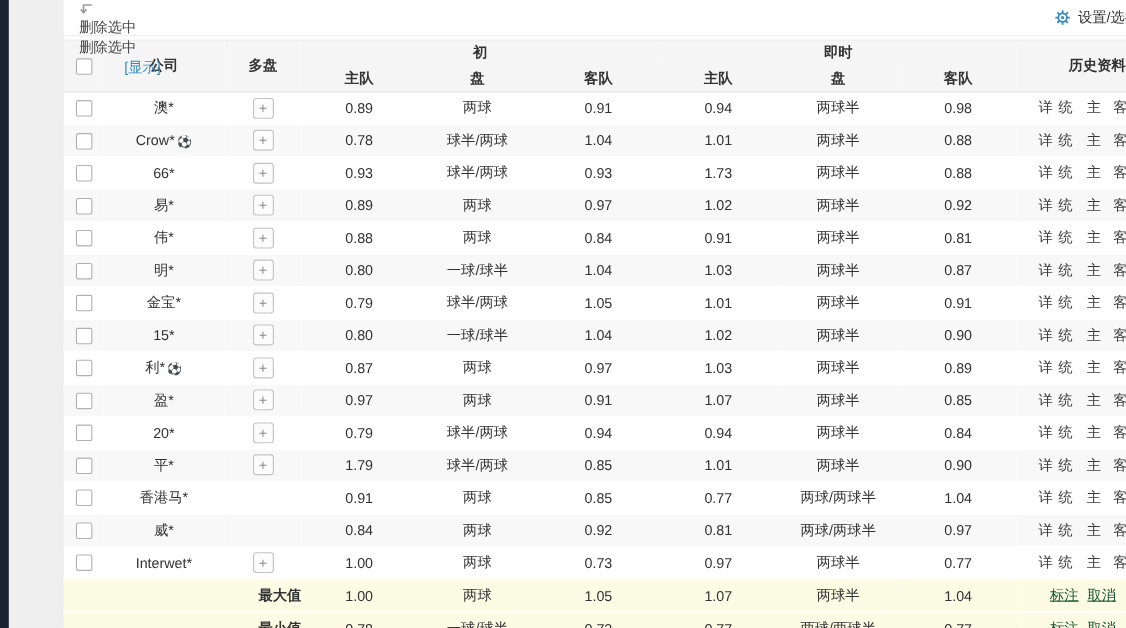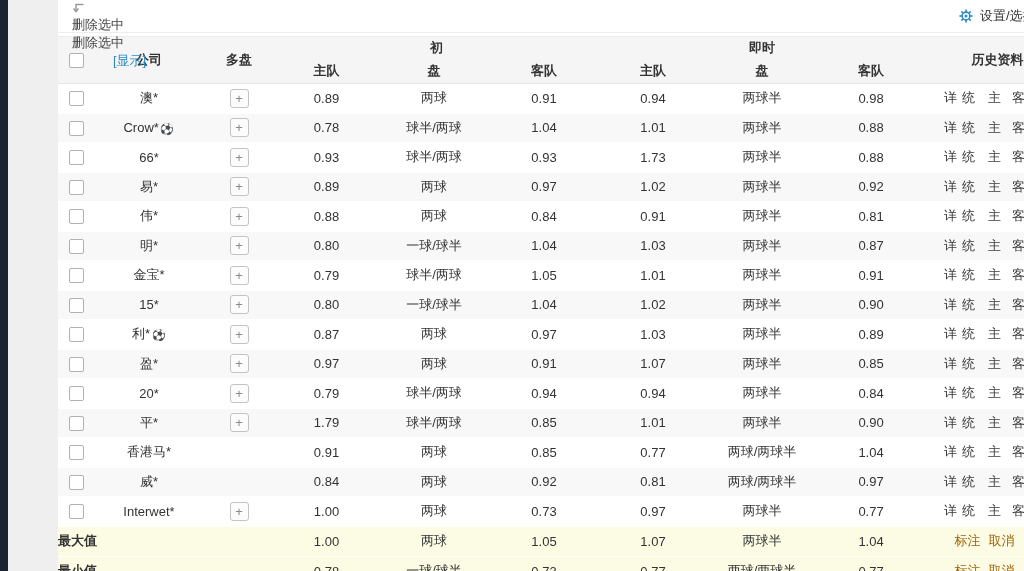--- a/index.html
+++ b/index.html
@@ -31,22 +31,22 @@
   .cb{display:inline-block;width:13px;height:13px;border:1px solid #b1b1b1;border-radius:2px;background:#fff;vertical-align:middle;cursor:pointer;}
   .col-company{text-align:center;white-space:nowrap;}
   .ball{font-size:11px;margin-left:2px;vertical-align:-1px;}
   .plus{display:inline-flex;align-items:center;justify-content:center;width:17px;height:17px;border:1px solid #c3c3c3;border-radius:3px;background:#fcfcfc;color:#8a8a8a;font-size:13px;line-height:1;cursor:pointer;user-select:none;}
   .col-history{text-align:center;white-space:nowrap;padding-right:26px;overflow:hidden;}
   .hlink{color:#3a3a3a;text-decoration:none;cursor:pointer;}
   .hlink.h0{margin-right:5px;}
   .hlink.h1{margin-right:13px;}
   .hlink.h2{margin-right:11px;}
   tr.sum-row td{background:#fcfce4;height:29px;border-bottom:1px solid #fff;}
-  .sum-label{font-weight:bold;text-align:left;}
-  .alink{color:#a16207;margin:4px 4px;cursor:pointer;}
+  .sum-label{font-weight:bold;text-align:right;}
+  .alink{color:#14532d;margin:4px 4px;cursor:pointer;text-decoration:underline;}
 </style>
 </head>
 <body>
 
 <div class="leftbar"></div>
 
 <div class="panel">
 
   <div class="toolbar">
     <span class="ret">

